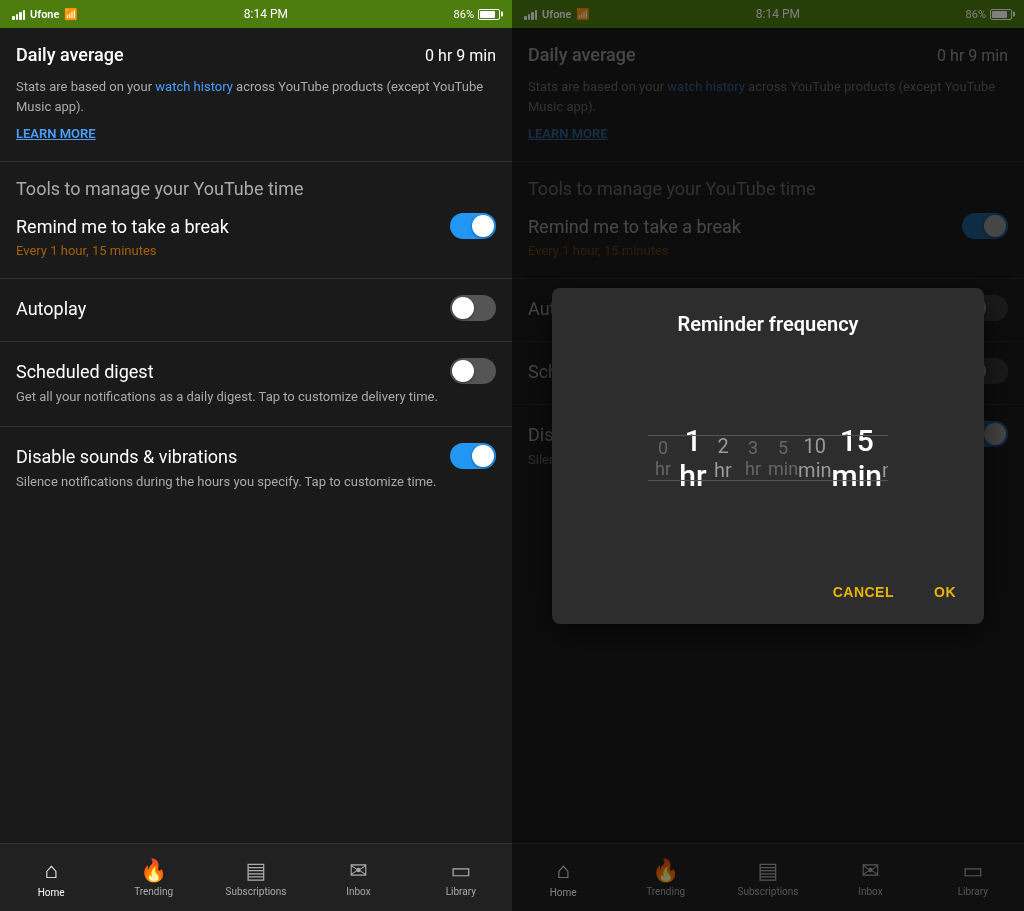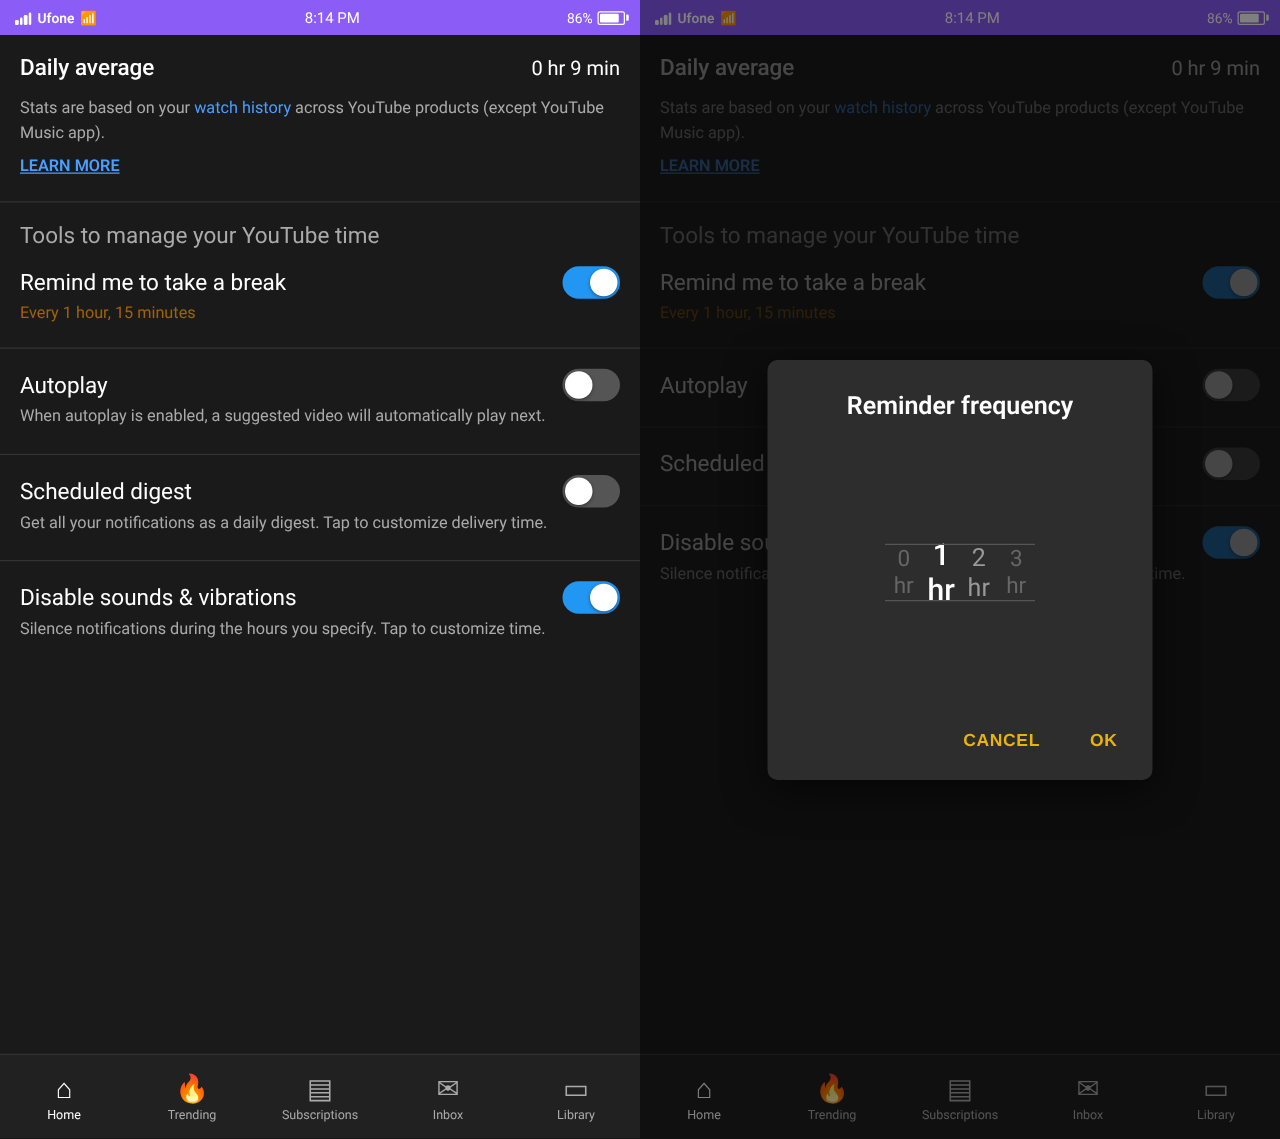--- a/index.html
+++ b/index.html
@@ -20,21 +20,21 @@
       background: #1a1a1a;
       display: flex;
       flex-direction: column;
       position: relative;
       overflow: hidden;
     }
 
     
     .status-bar {
       height: 28px;
-      background: #8b5cf6;
+      background: #4d7c0f;
       display: flex;
       align-items: center;
       justify-content: space-between;
       padding: 4px 12px;
       flex-shrink: 0;
     }
     .status-left {
       display: flex;
       align-items: center;
       gap: 5px;
@@ -232,21 +232,21 @@
       background: rgba(0,0,0,0.5);
       z-index: 10;
     }
 
     
     .modal {
       position: absolute;
       top: 50%;
       left: 50%;
       transform: translate(-50%, -50%);
-      width: 308px;
+      width: 432px;
       background: #2d2d2d;
       border-radius: 8px;
       z-index: 20;
       overflow: hidden;
       box-shadow: 0 8px 32px rgba(0,0,0,0.6);
     }
     .modal-title {
       color: #fff;
       font-size: 20px;
       font-weight: 600;
@@ -276,21 +276,21 @@
       display: flex;
       align-items: center;
       justify-content: center;
       font-size: 18px;
       color: #666;
       width: 100%;
       text-align: center;
     }
     .picker-item.selected {
       color: #fff;
-      font-size: 24px;
+      font-size: 30px;
       font-weight: 500;
     }
     .picker-item.near-selected {
       color: #999;
       font-size: 20px;
     }
     .picker-highlight {
       position: absolute;
       top: 50%;
       left: 0;
@@ -383,21 +383,20 @@
 
     <div class="section-divider"></div>
 
     <div class="setting-item">
       <div class="setting-row">
         <span class="setting-name">Autoplay</span>
         <div class="toggle off">
           <div class="toggle-thumb"></div>
         </div>
       </div>
-      <div class="setting-desc">When autoplay is enabled, a suggested video will automatically play next.</div>
     </div>
 
     <div class="section-divider"></div>
 
     <div class="setting-item">
       <div class="setting-row">
         <span class="setting-name">Scheduled digest</span>
         <div class="toggle off">
           <div class="toggle-thumb"></div>
         </div>
@@ -531,20 +530,28 @@
     <div class="picker-container">
 
       <div class="picker-column">
         <div class="picker-highlight"></div>
         <div class="picker-item">0 hr</div>
         <div class="picker-item selected">1 hr</div>
         <div class="picker-item near-selected">2 hr</div>
         <div class="picker-item">3 hr</div>
       </div>
 
+      <div class="picker-column">
+        <div class="picker-highlight"></div>
+        <div class="picker-item">5 min</div>
+        <div class="picker-item near-selected">10 min</div>
+        <div class="picker-item selected">15 min</div>
+        <div class="picker-item near-selected">20 min</div>
+        <div class="picker-item">25 min</div>
+      </div>
     </div>
 
     <div class="modal-actions">
       <button class="modal-btn">CANCEL</button>
       <button class="modal-btn">OK</button>
     </div>
   </div>
 
   <div class="bottom-nav">
     <div class="nav-item">

